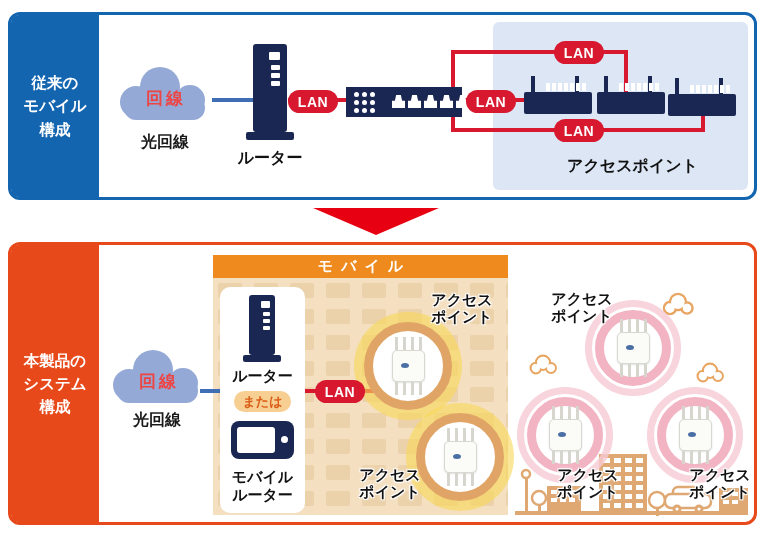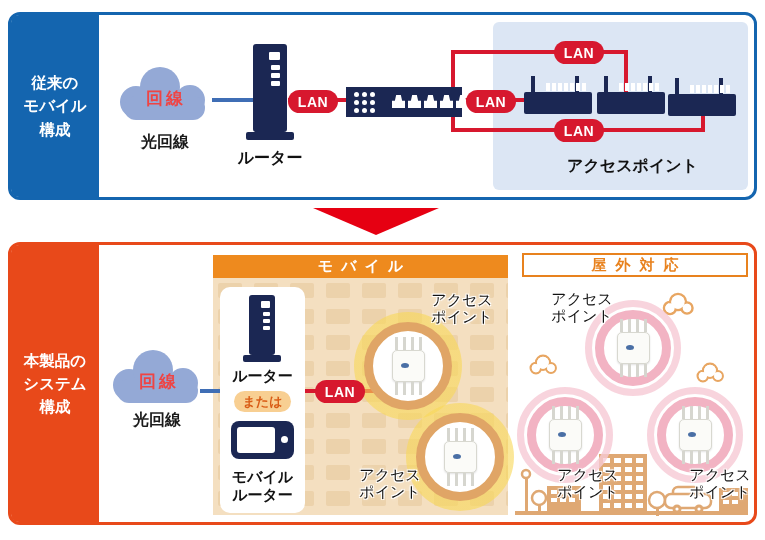--- a/index.html
+++ b/index.html
@@ -24,21 +24,21 @@
   .cloud-wrap svg{position:absolute;inset:0;}
   .cloud-text{position:relative;color:#ef4444;font-weight:bold;font-size:17px;letter-spacing:3px;padding-left:3px;transform:translateY(5px);}
   .caption{font-weight:bold;font-size:16px;color:#1a1a1a;text-align:center;}
   .line{position:absolute;}
   .bluestub{background:var(--link);}
   .redline{background:var(--red);z-index:1;}
   .lan-badge{position:absolute;width:50px;height:23px;background:var(--red);border-radius:12px;
              display:flex;align-items:center;justify-content:center;color:#fff;font-weight:bold;font-size:14px;
              letter-spacing:.5px;z-index:4;}
   .devlabel{font-weight:bold;font-size:16px;color:#111;text-align:center;}
-  .halo-label{font-weight:normal;font-size:15px;color:#111;text-align:center;line-height:1.16;white-space:pre-line;z-index:6;
+  .halo-label{font-weight:bold;font-size:15px;color:#111;text-align:center;line-height:1.16;white-space:pre-line;z-index:6;
               text-shadow:-1px -1px 0 #fff,1px -1px 0 #fff,-1px 1px 0 #fff,1px 1px 0 #fff,0 0 4px #fff;}
   
   .tower{position:absolute;background:var(--navy);border-radius:3px;z-index:2;}
   .tower .m{position:absolute;background:#fff;border-radius:1px;}
   .towerbase{position:absolute;background:var(--navy);border-radius:2px;z-index:2;}
   
   .hub{position:absolute;background:var(--navy);z-index:2;}
   .hubdots{position:absolute;left:8px;top:5px;display:grid;grid-template-columns:repeat(3,5px);grid-auto-rows:5px;gap:3px;}
   .hubdots span{background:#fff;border-radius:50%;}
   .ports{position:absolute;left:46px;top:8px;display:flex;gap:3px;}
@@ -211,21 +211,20 @@
       <svg width="295" height="237">
         <defs>
           <pattern id="winp" width="36" height="26" patternUnits="userSpaceOnUse">
             <rect x="5" y="5" width="24" height="15" rx="2" fill="#e9cda4"></rect>
           </pattern>
         </defs>
         <rect width="295" height="237" fill="url(#winp)" opacity="0.75"></rect>
       </svg>
     </div>
 
-    <div class="outdoor-title" style="left:511px;top:8px;width:226px;height:24px;">屋外対応</div>
 
     <div class="abs cloud-wrap" style="left:94px;top:100px;width:105px;height:62px;">
       <svg viewBox="0 0 105 62">
         <g fill="#94a9d6">
           <circle cx="24" cy="40" r="16"></circle>
             <circle cx="48" cy="25" r="20"></circle>
             <circle cx="78" cy="38" r="15"></circle>
           <rect x="12" y="34" width="81" height="24" rx="12"></rect>
         </g>
       </svg>

